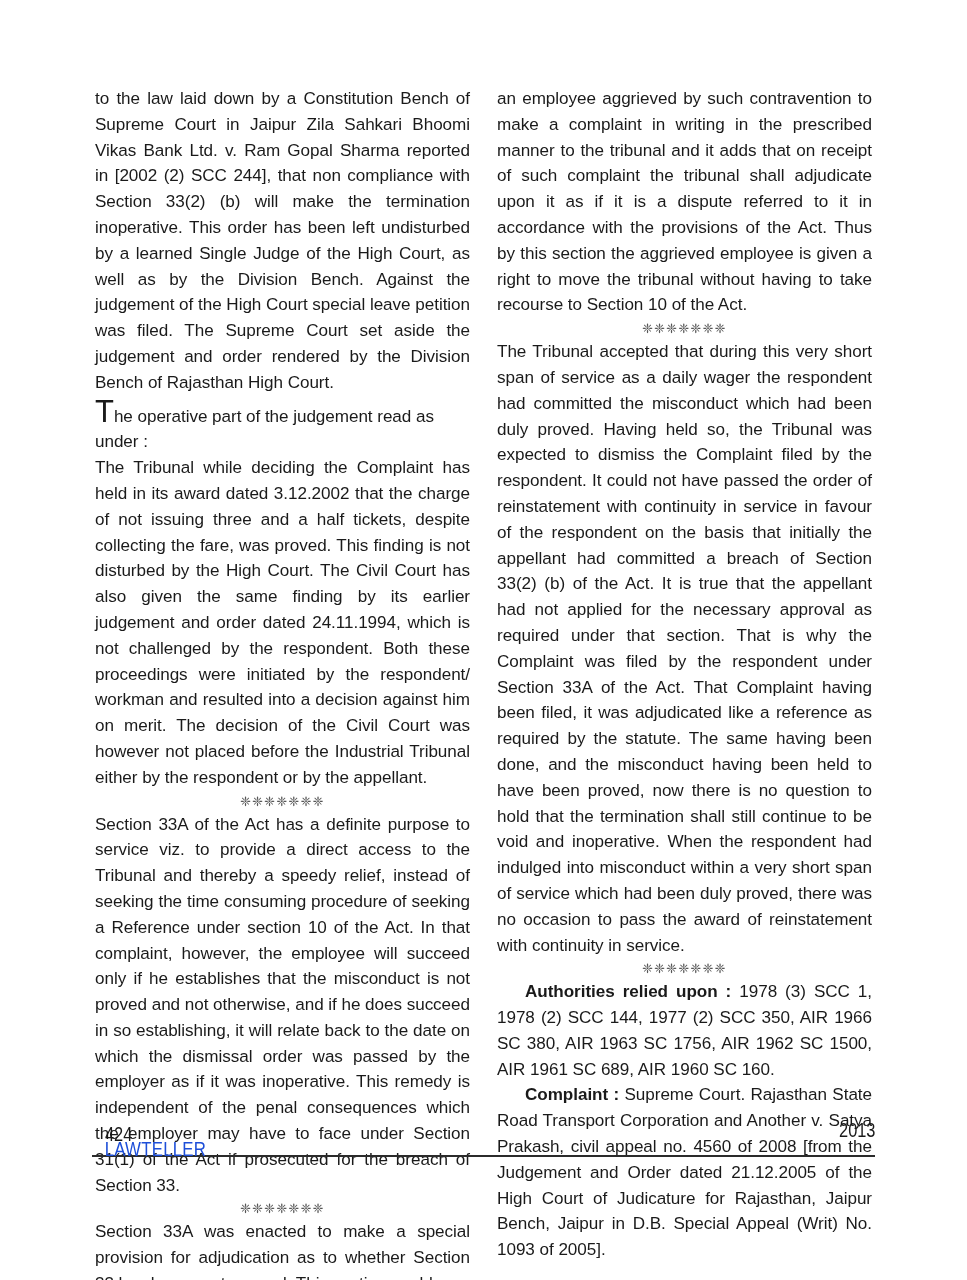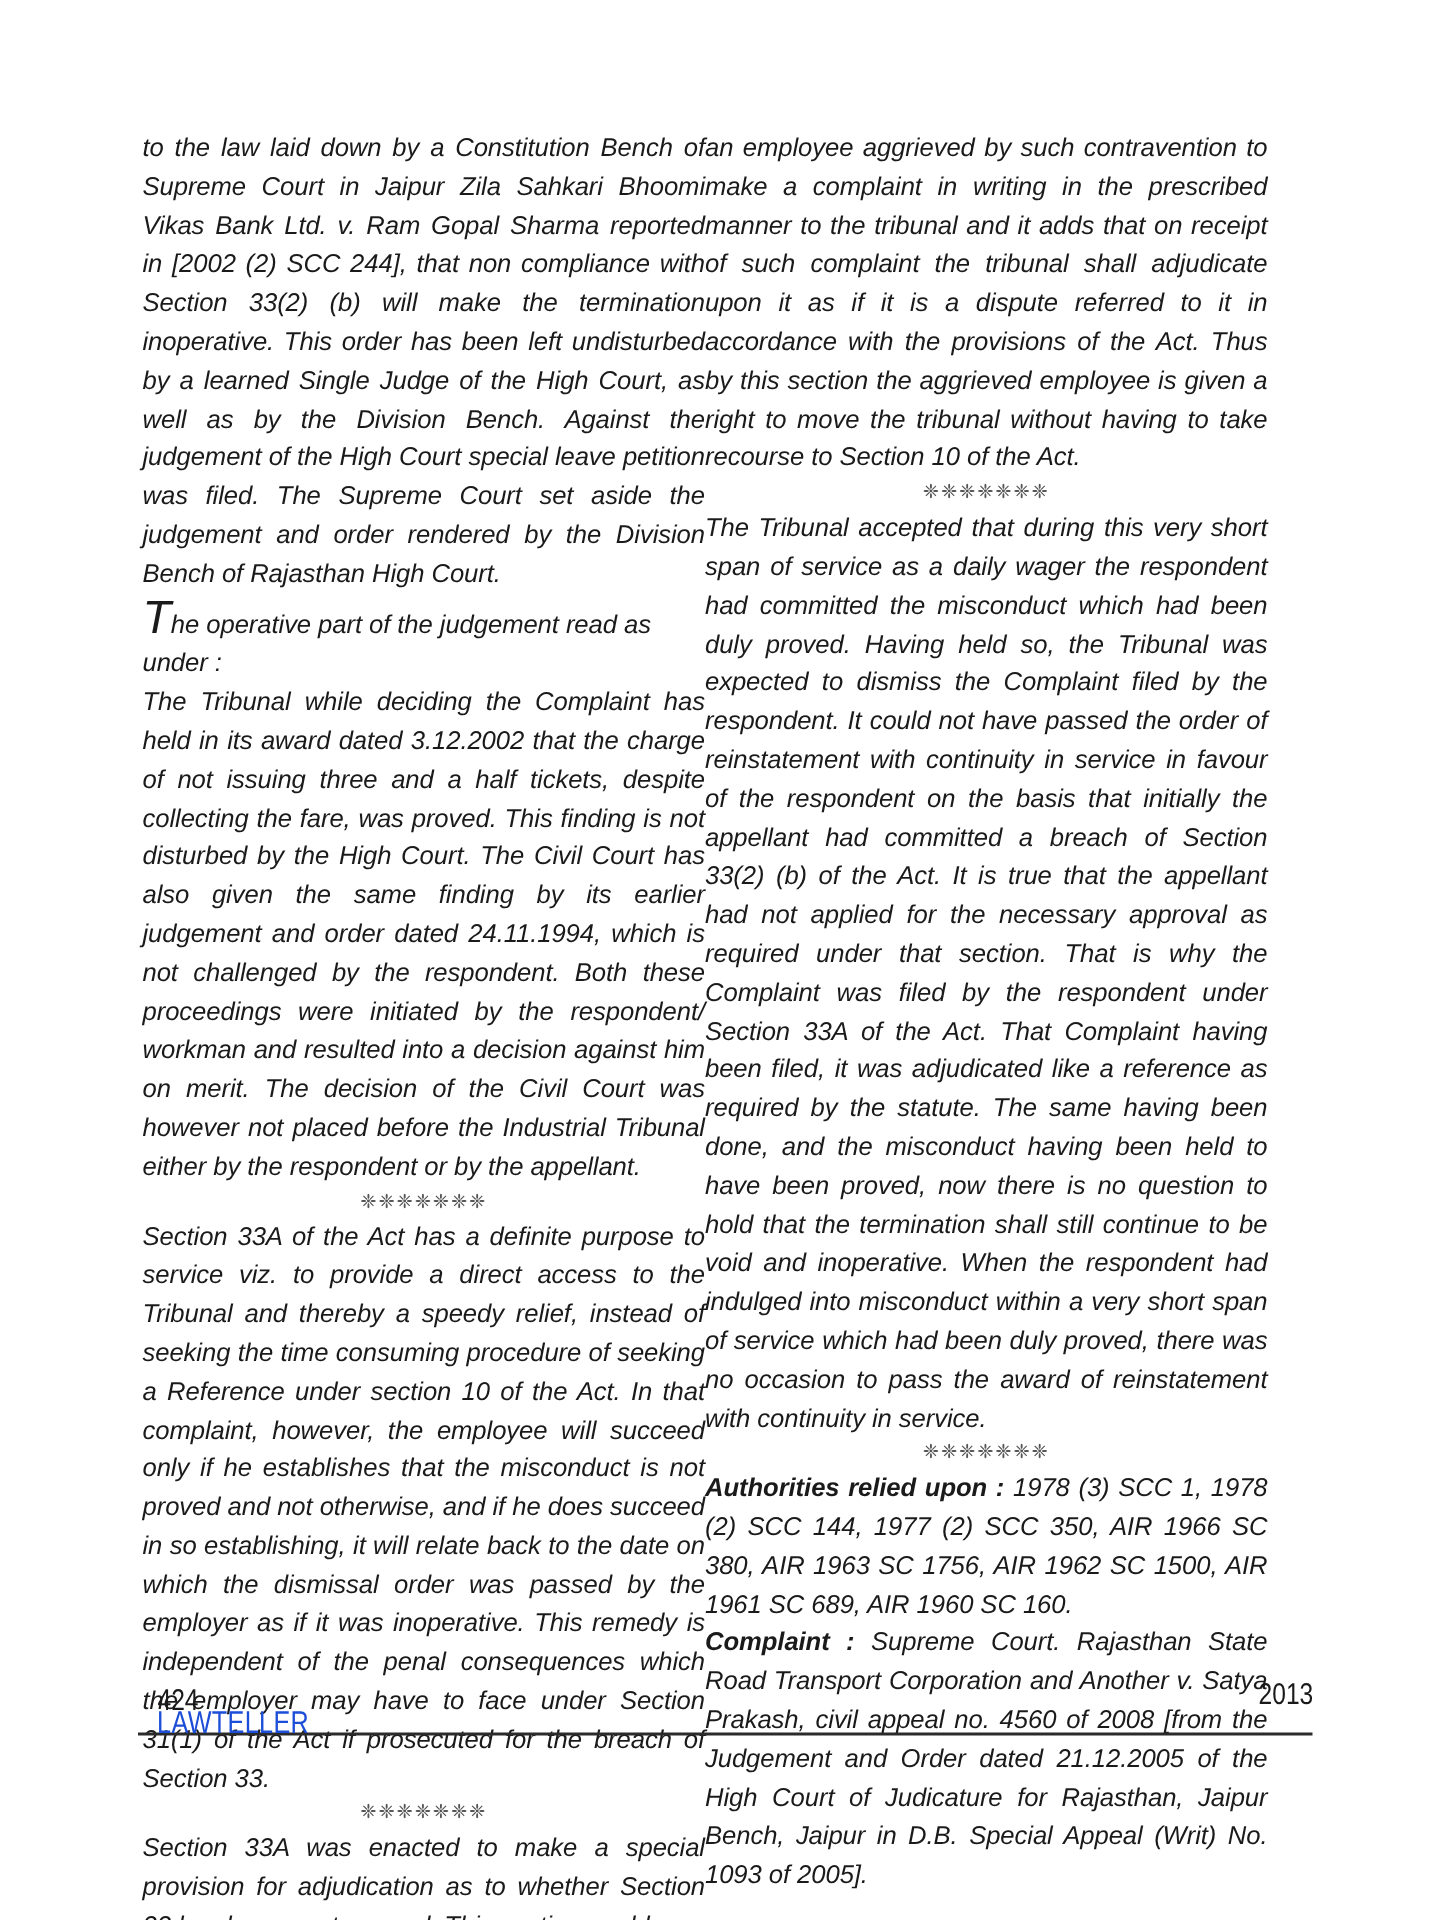--- a/index.html
+++ b/index.html
@@ -17,21 +17,21 @@
     overflow: hidden;
   }
   .content {
     position: absolute;
     left: 95px;
     top: 86px;
     width: 777px;
     height: 1030px;
     display: flex;
     flex-direction: row;
-    font-style: italic;
+    justify-content: space-between;
   }
   .column {
     width: 375px;
   }
   p {
     margin: 0;
     font-size: 17.1px;
     line-height: 25.8px;
     text-align: justify;
     text-justify: inter-word;
@@ -48,20 +48,21 @@
     text-align: center;
     font-size: 13px;
     line-height: 21px;
     letter-spacing: 1.2px;
     color: #555;
     margin: 0;
     font-family: "DejaVu Sans", sans-serif;
   }
   .label {
     font-weight: bold;
+    margin-left: 28px;
   }
   .endrule-wrap {
     margin-top: 14px;
     text-align: center;
   }
   .footer-rule {
     position: absolute;
     left: 92px;
     top: 1155px;
     width: 783px;

